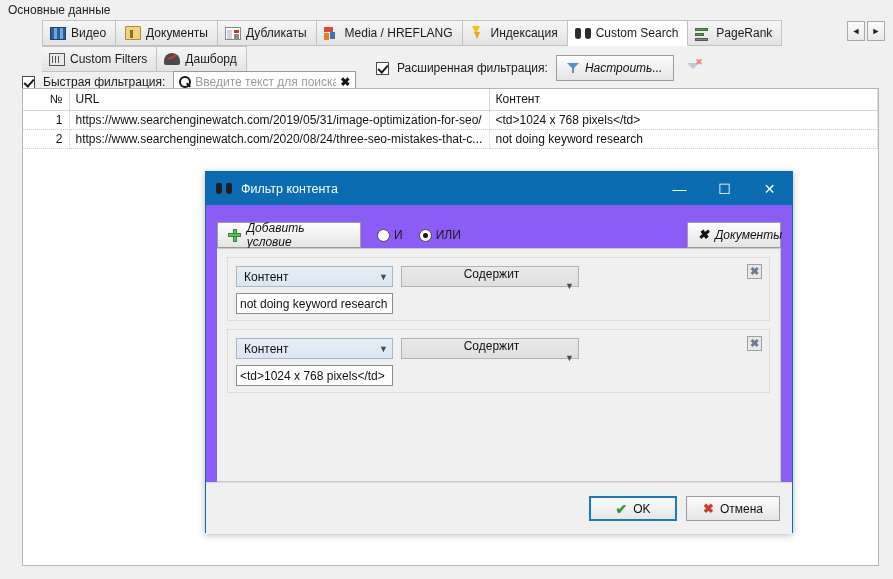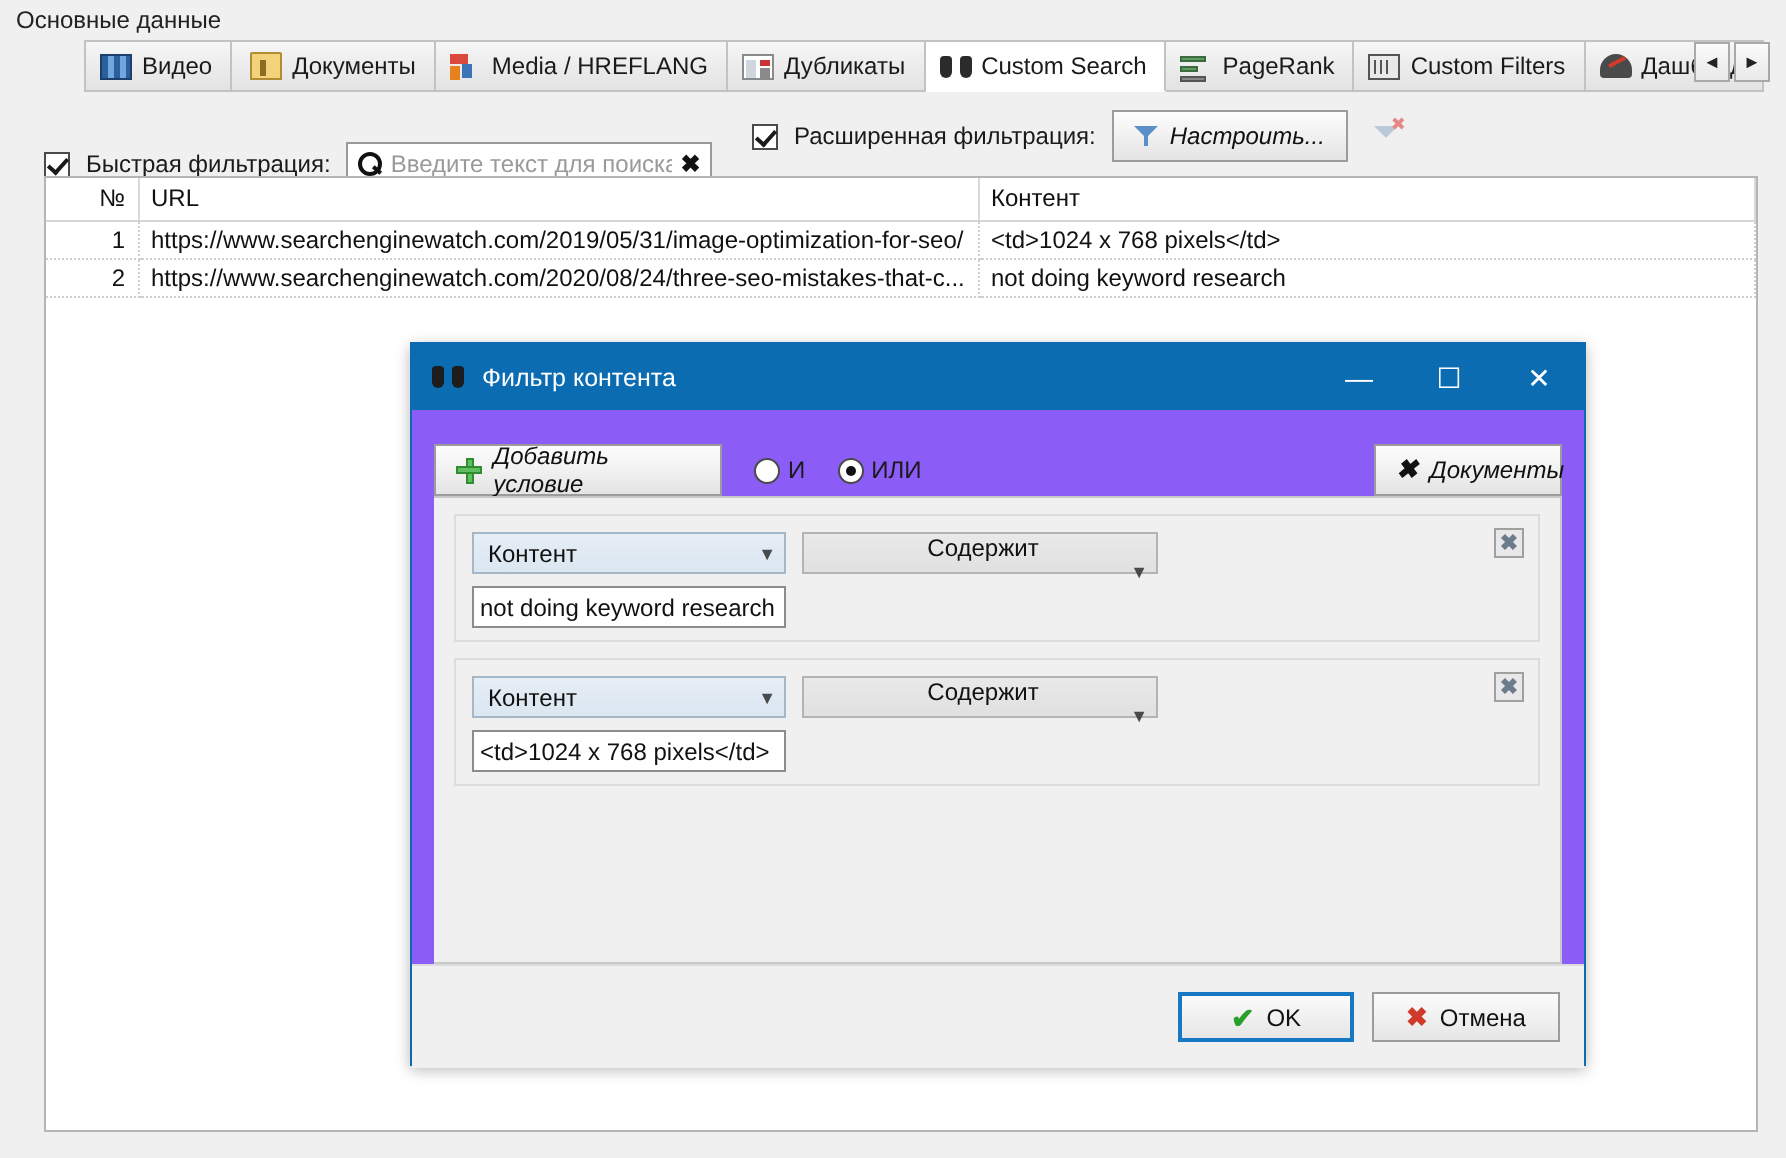--- a/index.html
+++ b/index.html
@@ -244,29 +244,33 @@
       <span class="ticon ic-video"></span>
       <span>Видео</span>
     </div>
 
     <div class="tab">
       <span class="ticon ic-doc"></span>
       <span>Документы</span>
     </div>
 
     <div class="tab">
+      <span class="ticon ic-dup"></span>
+      <span>Дубликаты</span>
+    </div>
+
+    <div class="tab">
       <span class="ticon ic-media"></span>
       <span>Media / HREFLANG</span>
     </div>
 
     <div class="tab">
-      <span class="ticon ic-dup"></span>
-      <span>Дубликаты</span>
-    </div>
-
+      <span class="ticon ic-index"></span>
+      <span>Индексация</span>
+    </div>
 
     <div class="tab active">
       <span class="ticon ic-binoc"></span>
       <span>Custom Search</span>
     </div>
 
     <div class="tab">
       <span class="ticon ic-pagerank">
           <span></span>
           <span></span>

